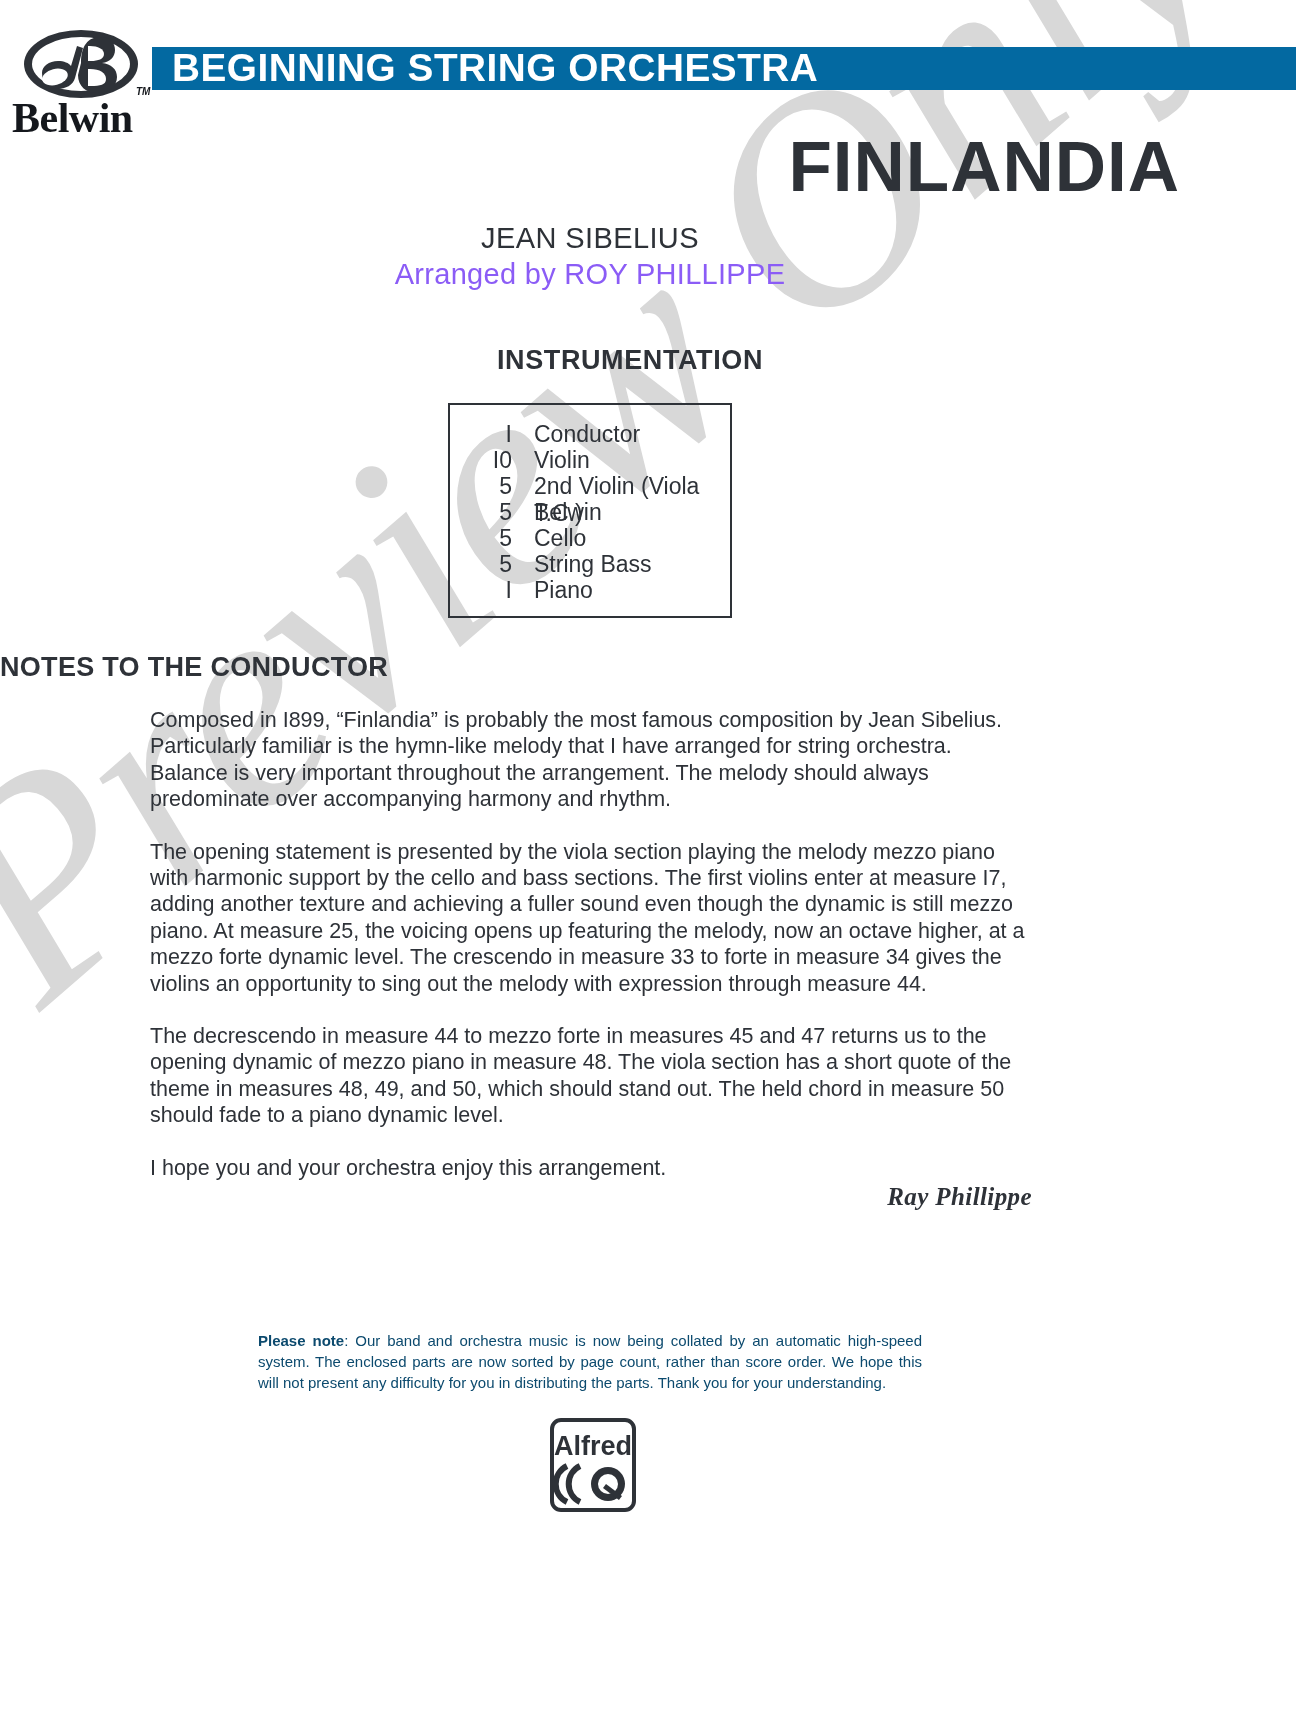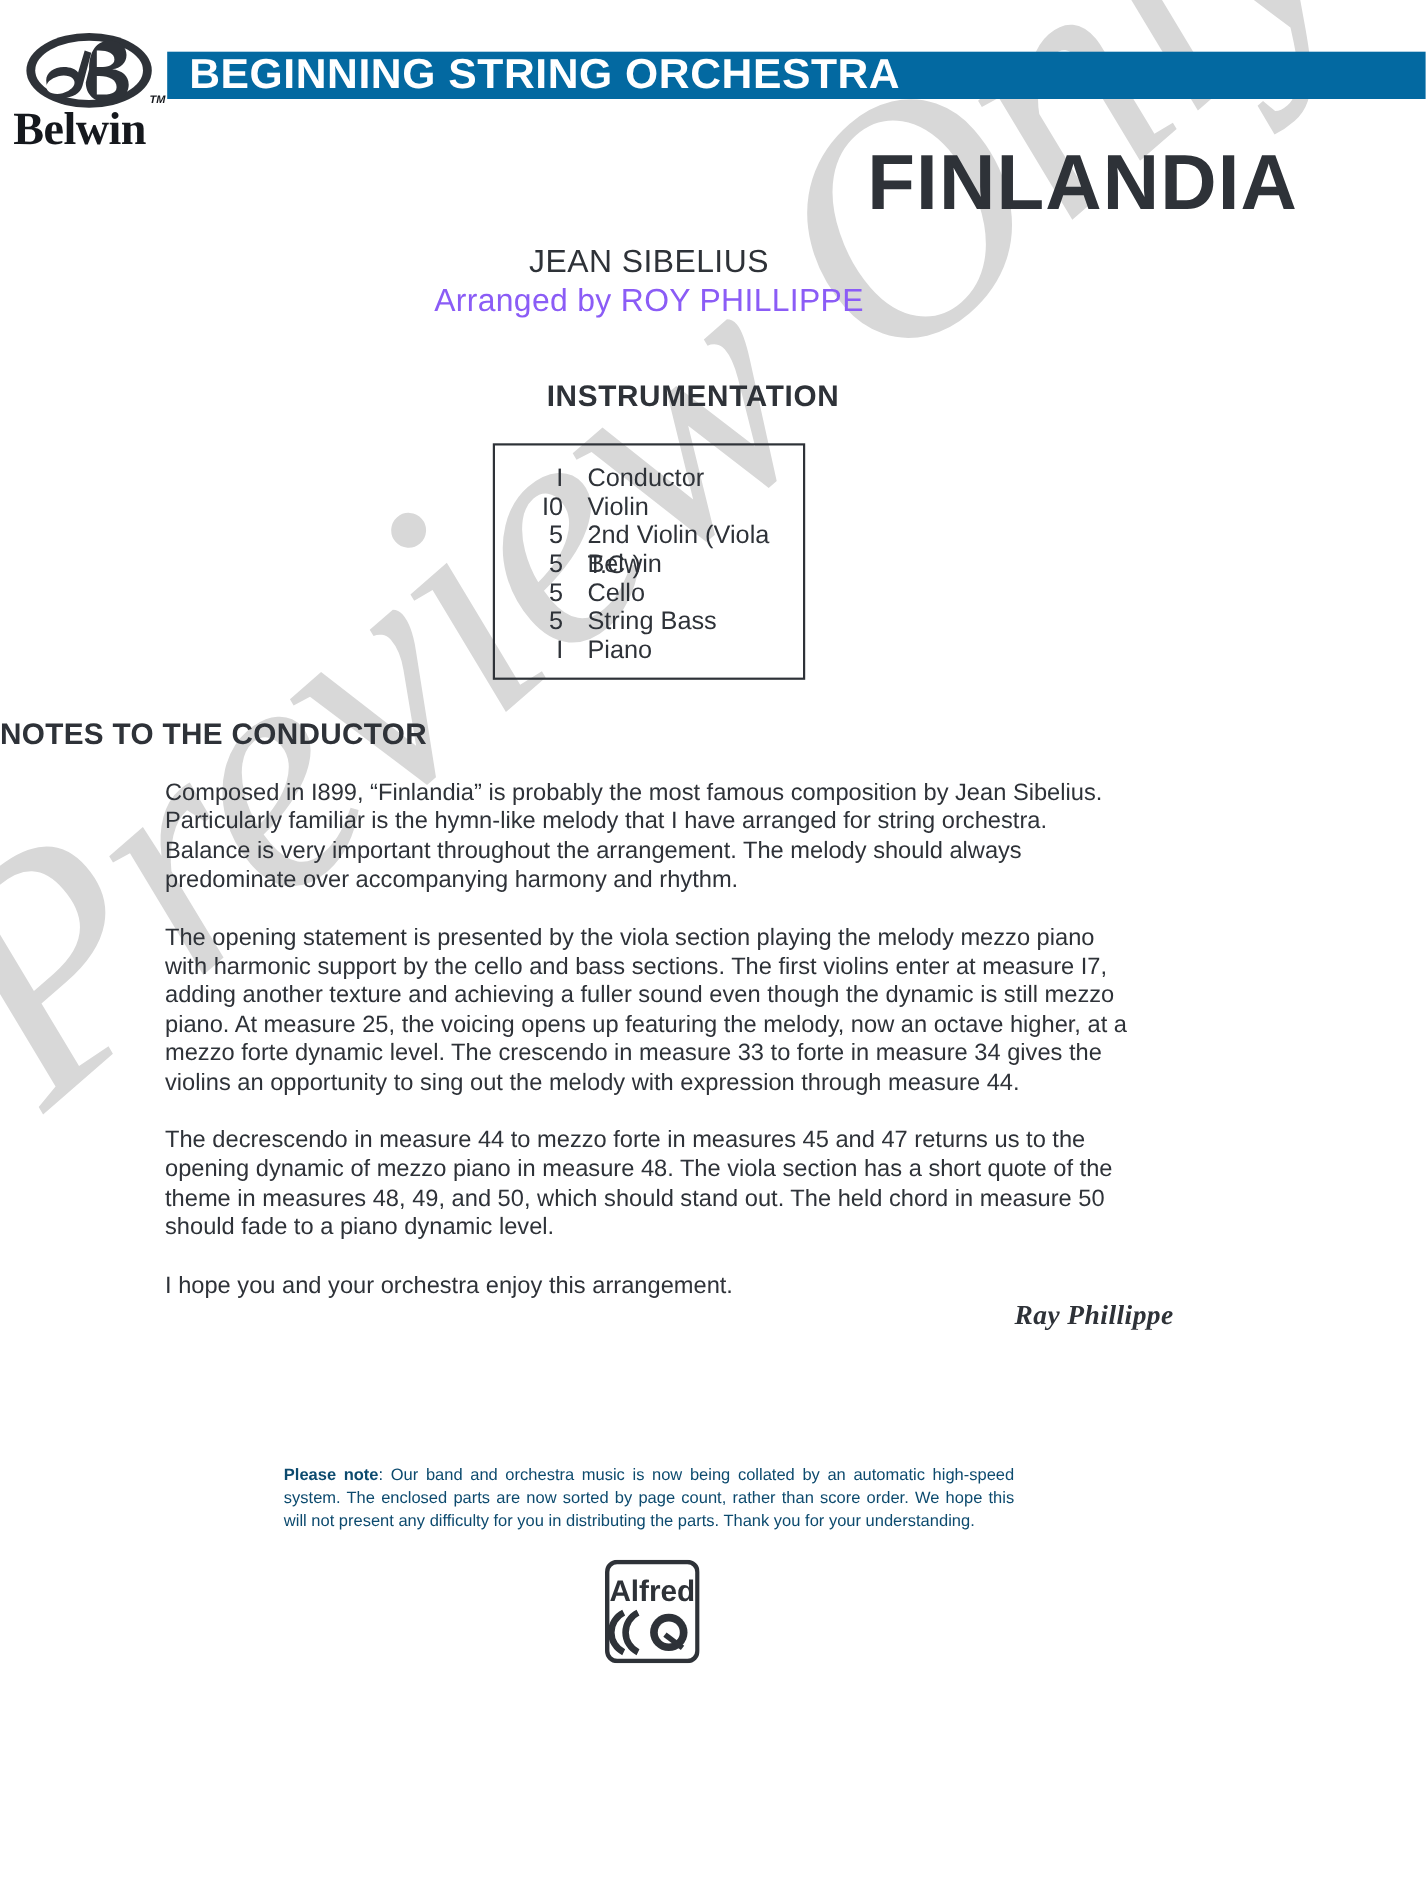--- a/index.html
+++ b/index.html
@@ -216,21 +216,20 @@
     left: 0;
     top: 1183px;
     width: 1032px;
     text-align: right;
     font-family: "Liberation Serif", serif;
     font-style: italic;
     font-weight: bold;
     font-size: 25px;
     color: #2e3238;
     letter-spacing: 0.4px;
-    padding-left: 35px;
   }
 
   
   #footer-note {
     position: absolute;
     left: 258px;
     top: 1330px;
     width: 664px;
     font-size: 15px;
     line-height: 21px;

